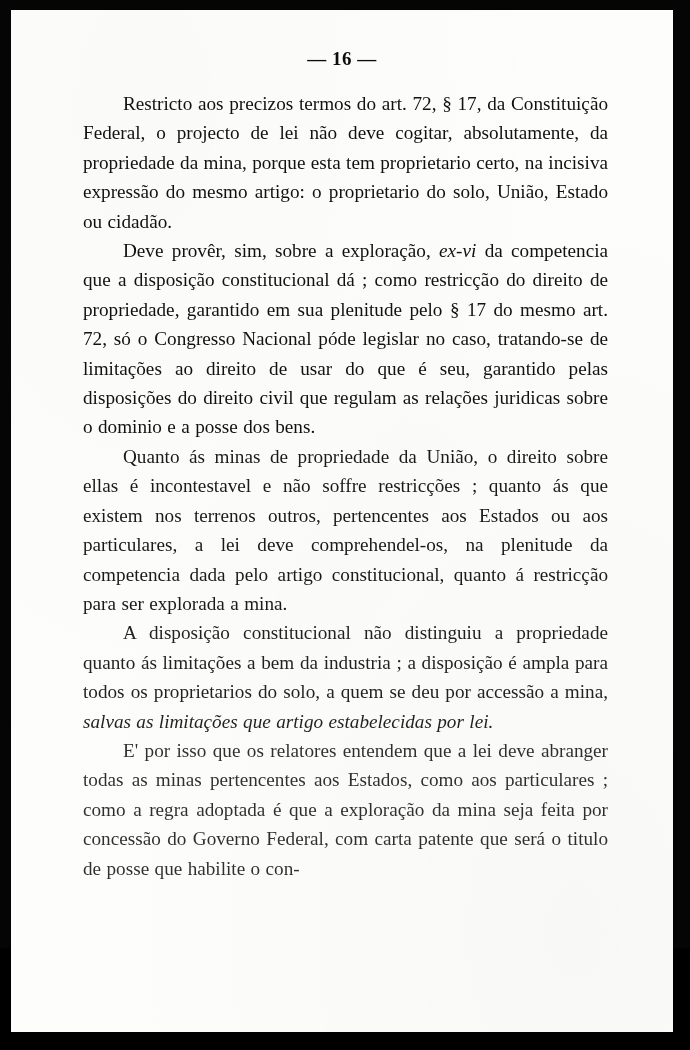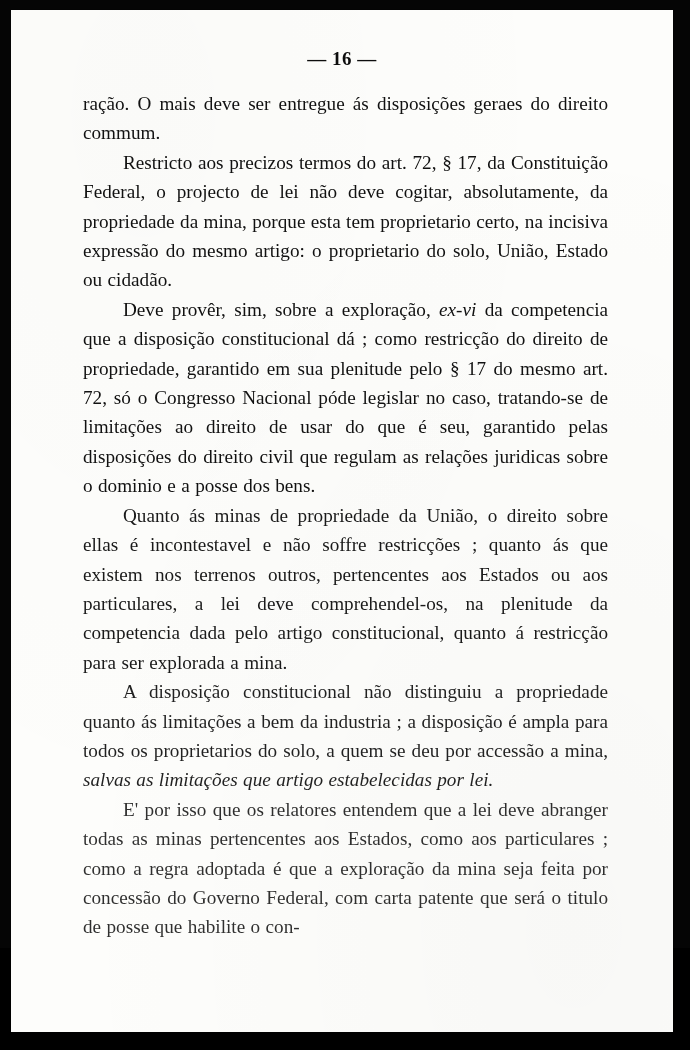--- a/index.html
+++ b/index.html
@@ -97,21 +97,20 @@
 <body>
 
 <div class="scan-frame">
   <div class="page-sheet">
     <div class="paper-tone"></div>
 
     <div class="folio">— 16 —</div>
 
     <div class="text-block">
 
-      <p class="para cont ink-1">ração. O mais deve ser entregue ás disposições geraes do direito commum.</p>
 
 
       <p class="para ink-3">Restricto aos precizos termos do art. 72, § 17, da Constituição Federal, o projecto de lei não deve cogitar, absolutamente, da propriedade da mina, porque esta tem proprietario certo, na incisiva expressão do mesmo artigo: o proprietario do solo, União, Estado ou cidadão.</p>
 
       <p class="para ink-4">
         <span>Deve provêr, sim, sobre a exploração, </span><em class="it">ex-vi</em><span> da competencia que a disposição constitucional dá ; como restricção do direito de propriedade, garantido em sua plenitude pelo § 17 do mesmo art. 72, só o Congresso Nacional póde legislar no caso, tratando-se de limitações ao direito de usar do que é seu, garantido pelas disposições do direito civil que regulam as relações juridicas sobre o dominio e a posse dos bens.</span>
       </p>
 
       <p class="para ink-5">Quanto ás minas de propriedade da União, o direito sobre ellas é incontestavel e não soffre restricções ; quanto ás que existem nos terrenos outros, pertencentes aos Estados ou aos particulares, a lei deve comprehendel-os, na plenitude da competencia dada pelo artigo constitucional, quanto á restricção para ser explorada a mina.</p>
 

